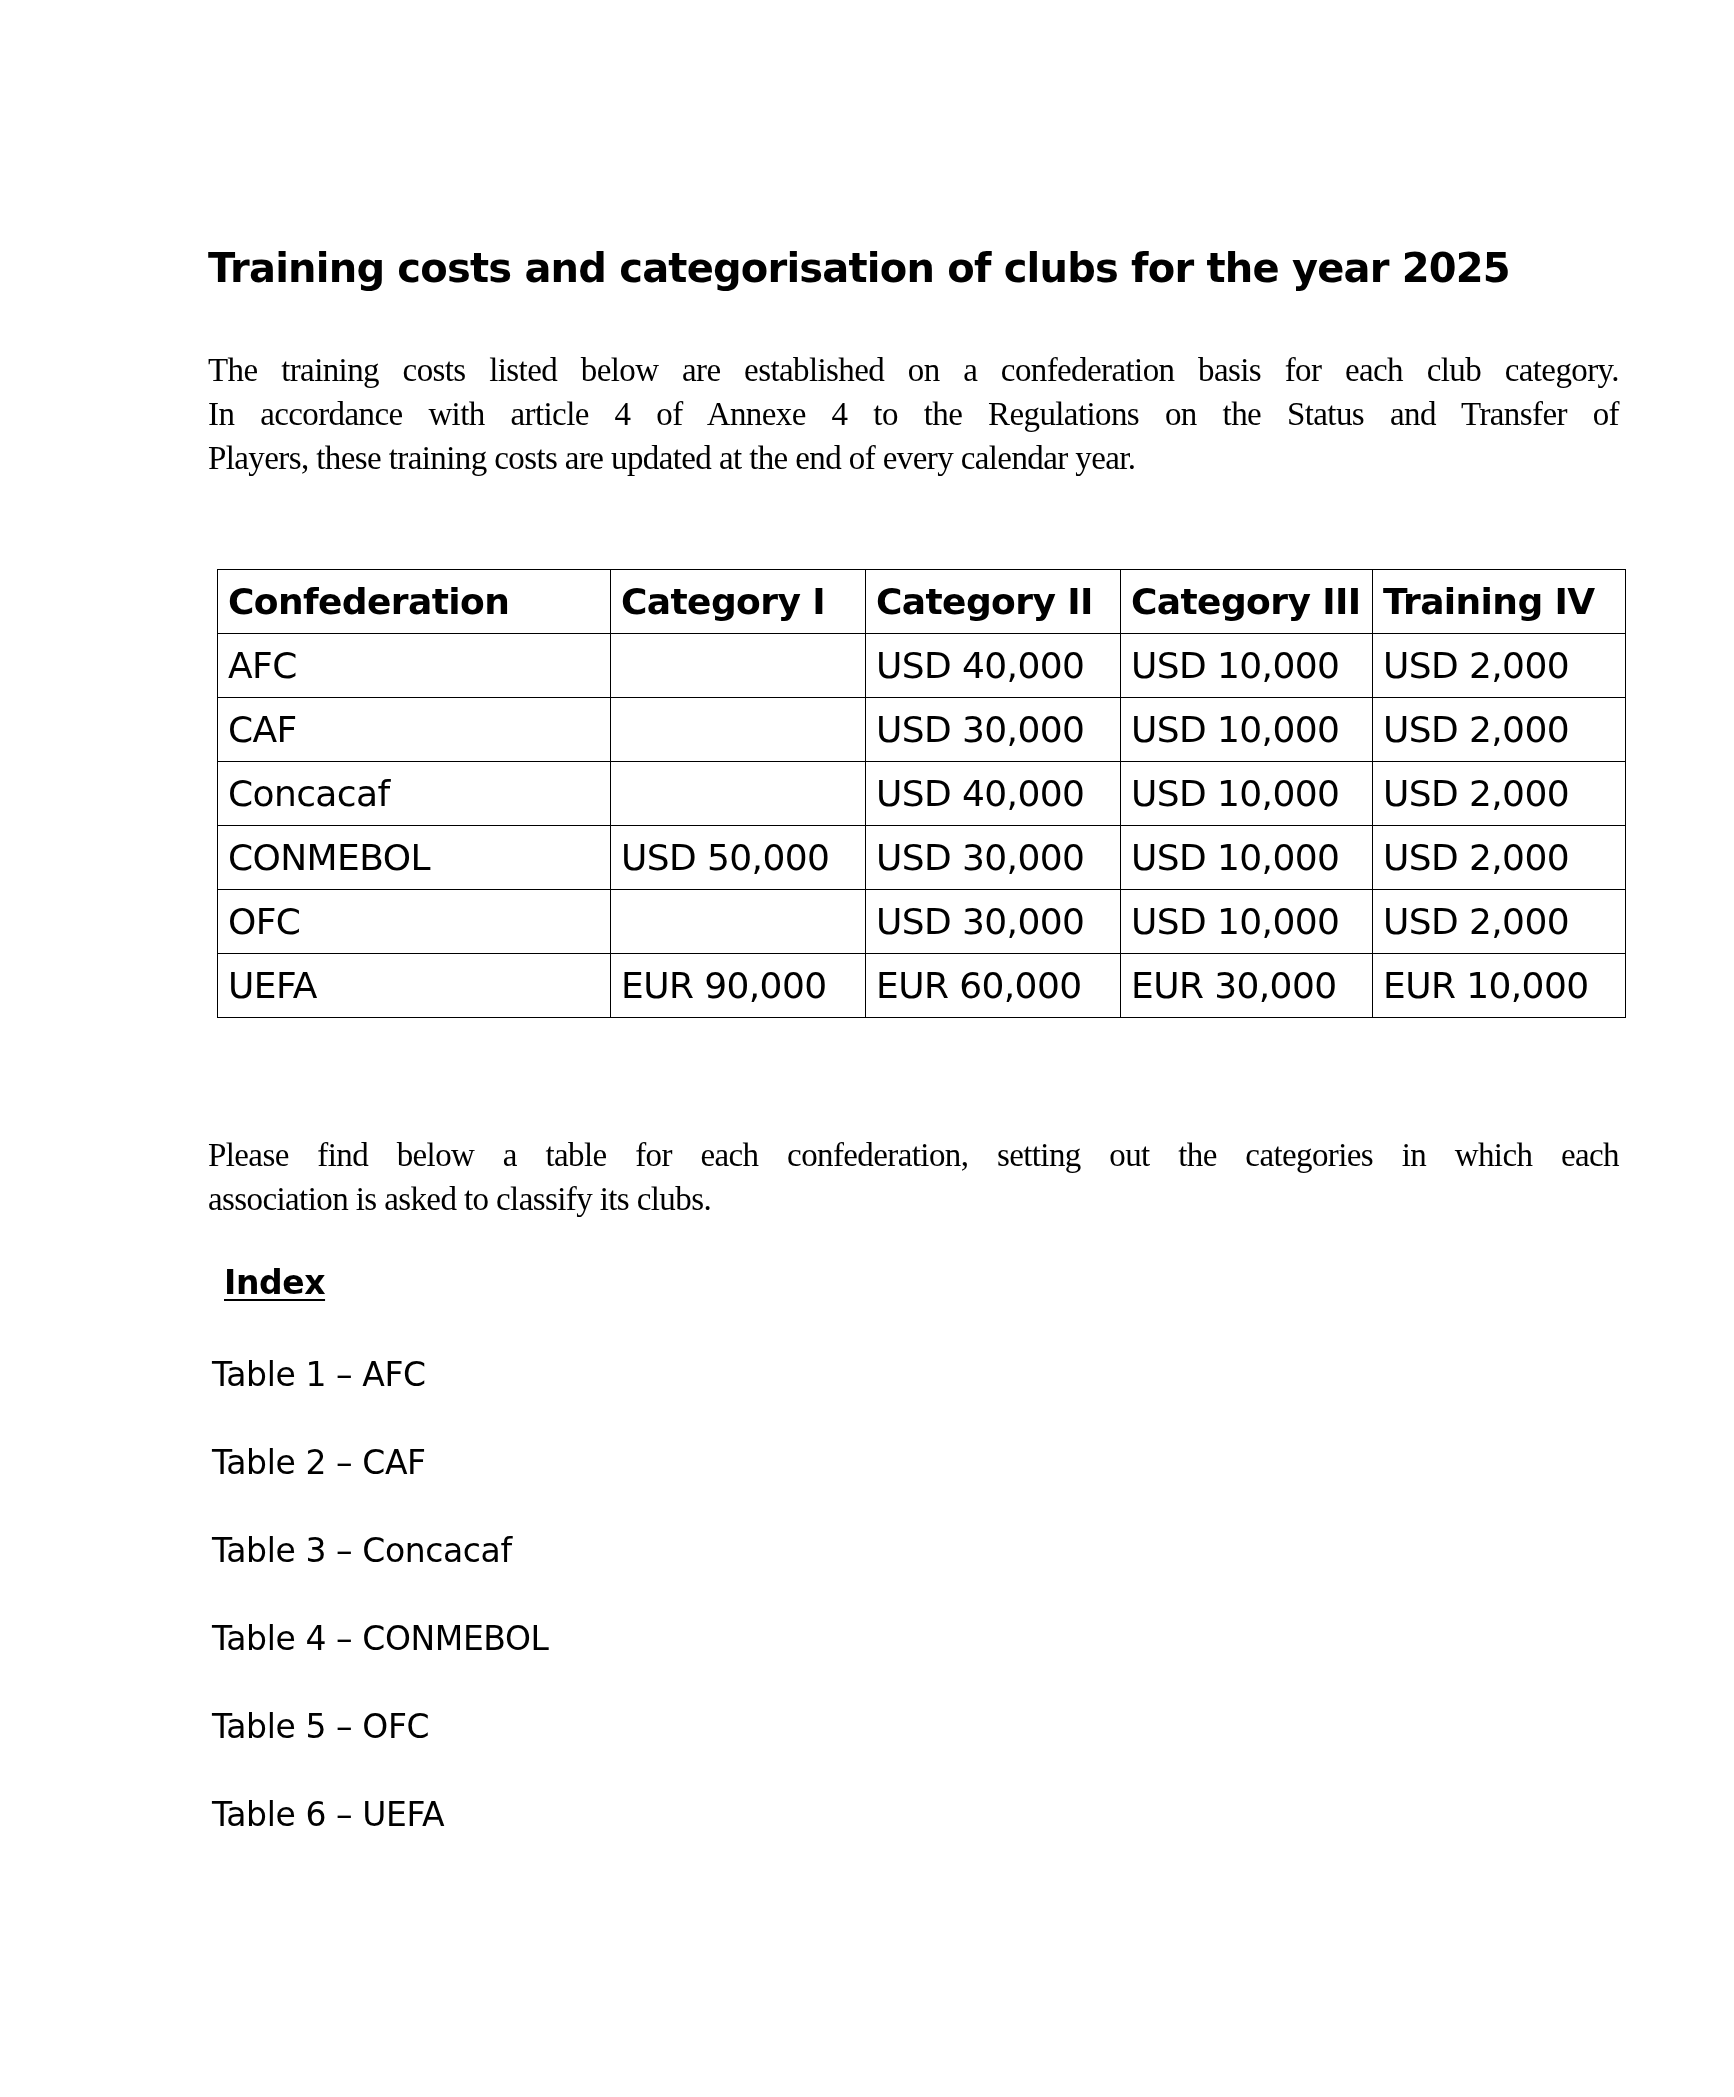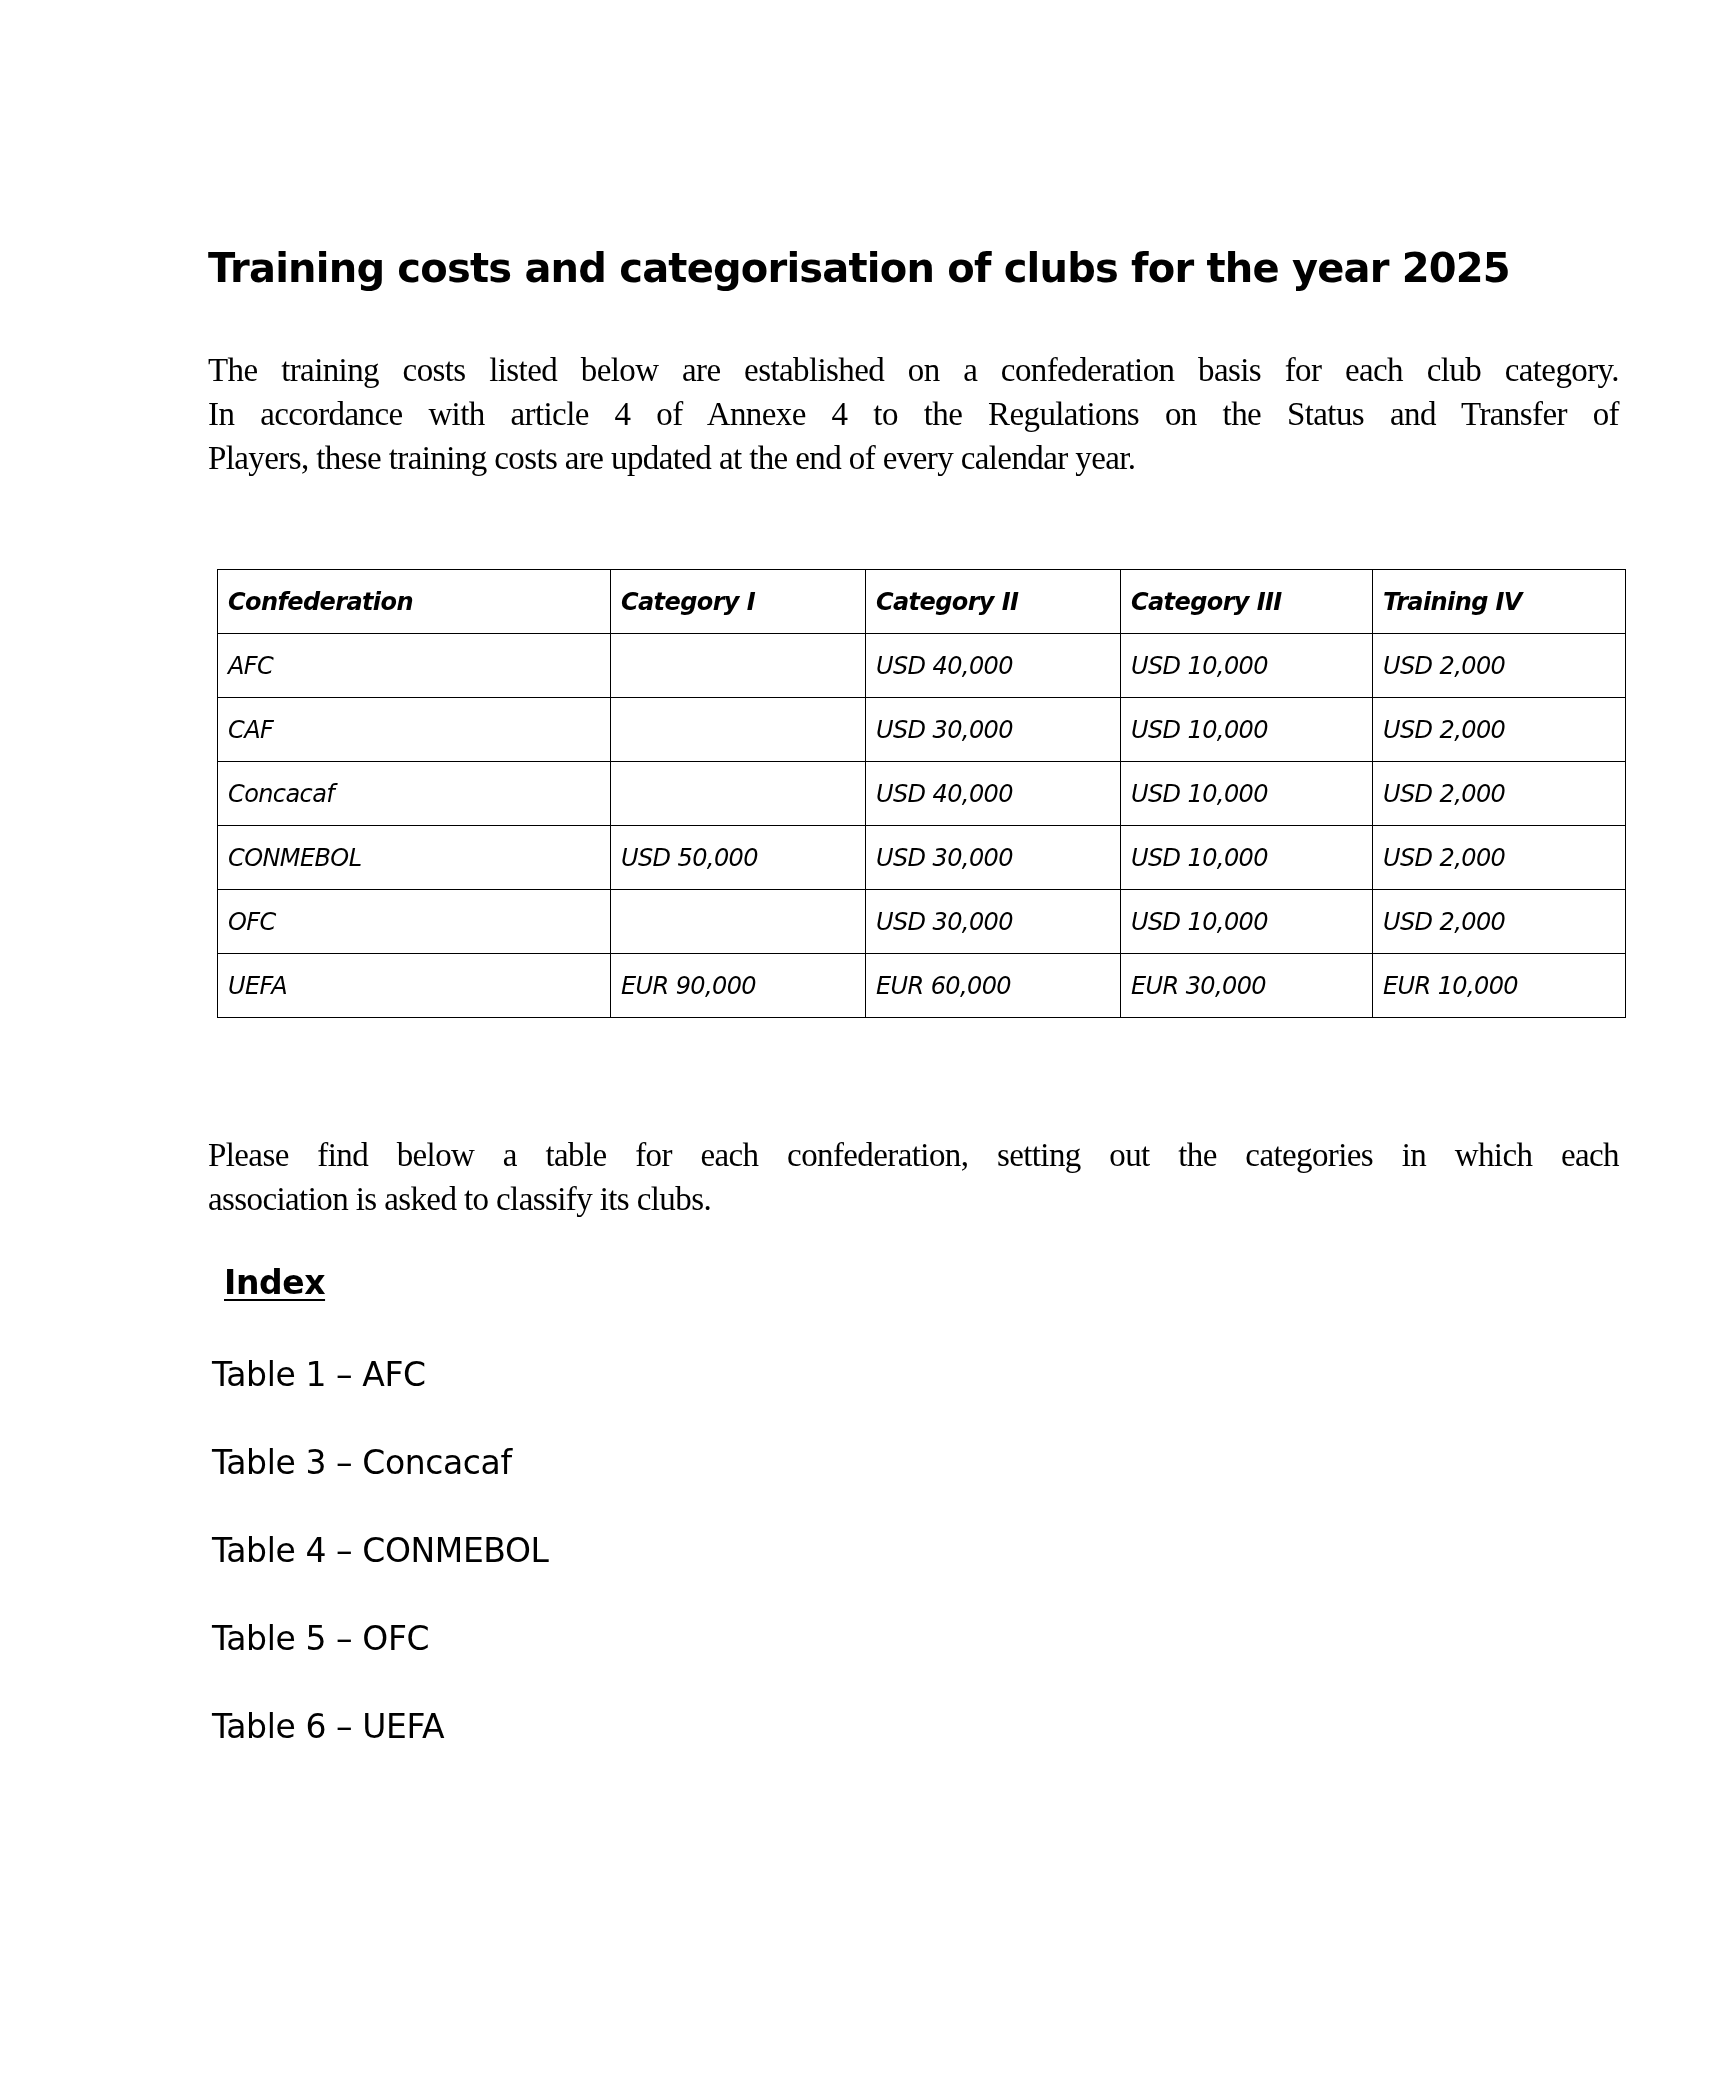--- a/index.html
+++ b/index.html
@@ -8,21 +8,21 @@
   .page { position: absolute; left: 0; top: 0; width: 1735px; height: 2453px; }
   .title { position: absolute; left: 208px; top: 245px; font-size: 40px; font-weight: bold;
            letter-spacing: -0.8px; white-space: nowrap; }
   .para { position: absolute; left: 208px; width: 1411px; font-size: 33px; line-height: 44px;
           text-align: justify; letter-spacing: -0.6px; font-family: Liberation Serif, serif; }
   .para1 { top: 348px; }
   .para2 { top: 1133px; }
   .line { display: block; text-align-last: justify; }
   .line.last { text-align-last: left; }
   table.costs { position: absolute; left: 217px; top: 569px; border-collapse: collapse;
-                font-size: 24px; letter-spacing: -0.6px; font-style: italic; }
+                font-size: 36px; letter-spacing: -0.6px; }
   table.costs td, table.costs th { border: 1.7px solid #000; height: 64px; padding: 0 10px;
                 box-sizing: border-box; white-space: nowrap; }
   table.costs th { text-align: left; font-weight: bold; }
   table.costs td.num { text-align: left; }
   col.c0 { width: 393px; } col.c1 { width: 255px; } col.c2 { width: 255px; }
   col.c3 { width: 252px; } col.c4 { width: 253px; }
   .index-heading { position: absolute; left: 208px; top: 1263px; font-size: 33px; font-weight: bold;
                    text-decoration: underline; text-decoration-thickness: 2.1px; text-underline-offset: 5px;
                    letter-spacing: -0.4px; margin-left: 16px; }
   .index-list { position: absolute; left: 208px; top: 1349px; margin: 4px; padding: 0; list-style: none;
@@ -107,20 +107,21 @@
 
   <div class="para para2">
     <span class="line">Please find below a table for each confederation, setting out the categories in which each</span>
     <span class="line last">association is asked to classify its clubs.</span>
   </div>
 
   <div class="index-heading">Index</div>
 
   <ul class="index-list">
     <li>Table 1 – AFC</li>
+    <li>Table 2 – CAF</li>
     <li>Table 3 – Concacaf</li>
     <li>Table 4 – CONMEBOL</li>
     <li>Table 5 – OFC</li>
     <li>Table 6 – UEFA</li>
   </ul>
 
 </div>
 
 
 </body></html>

